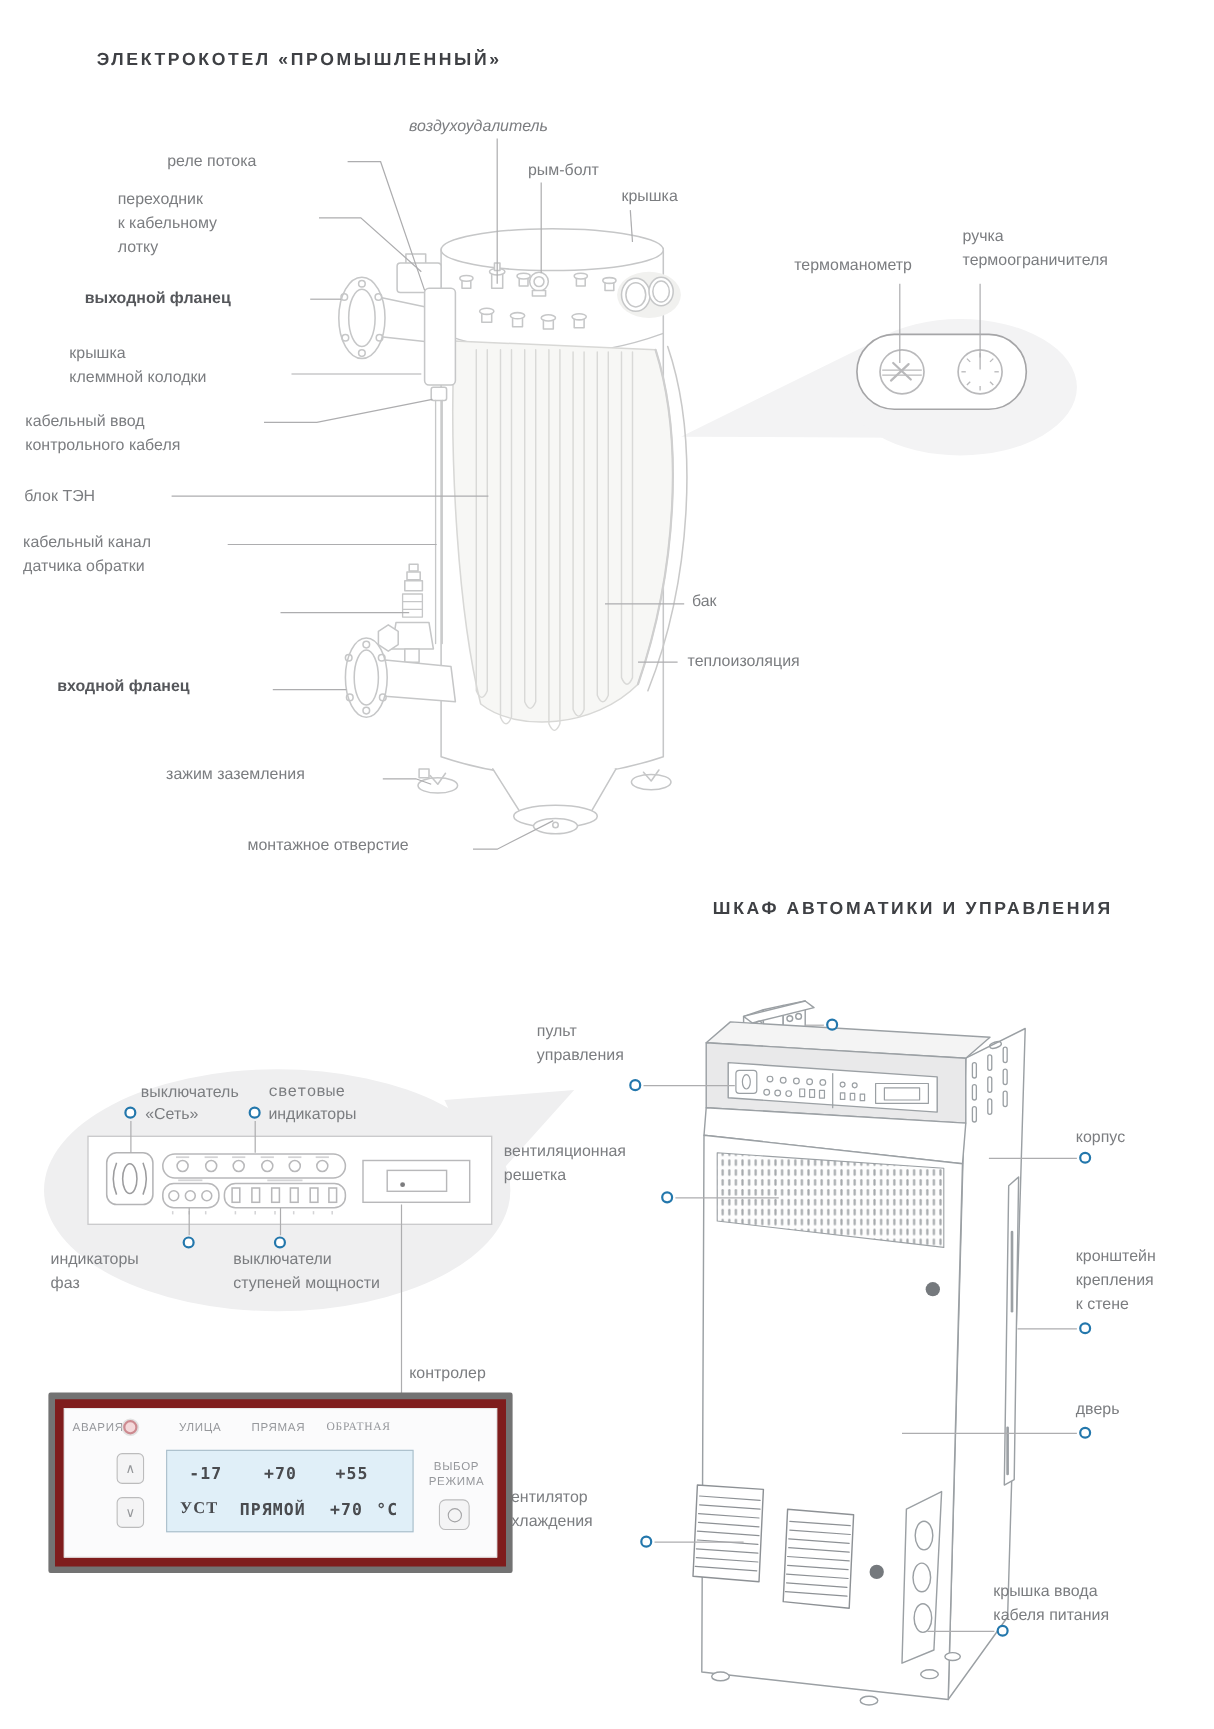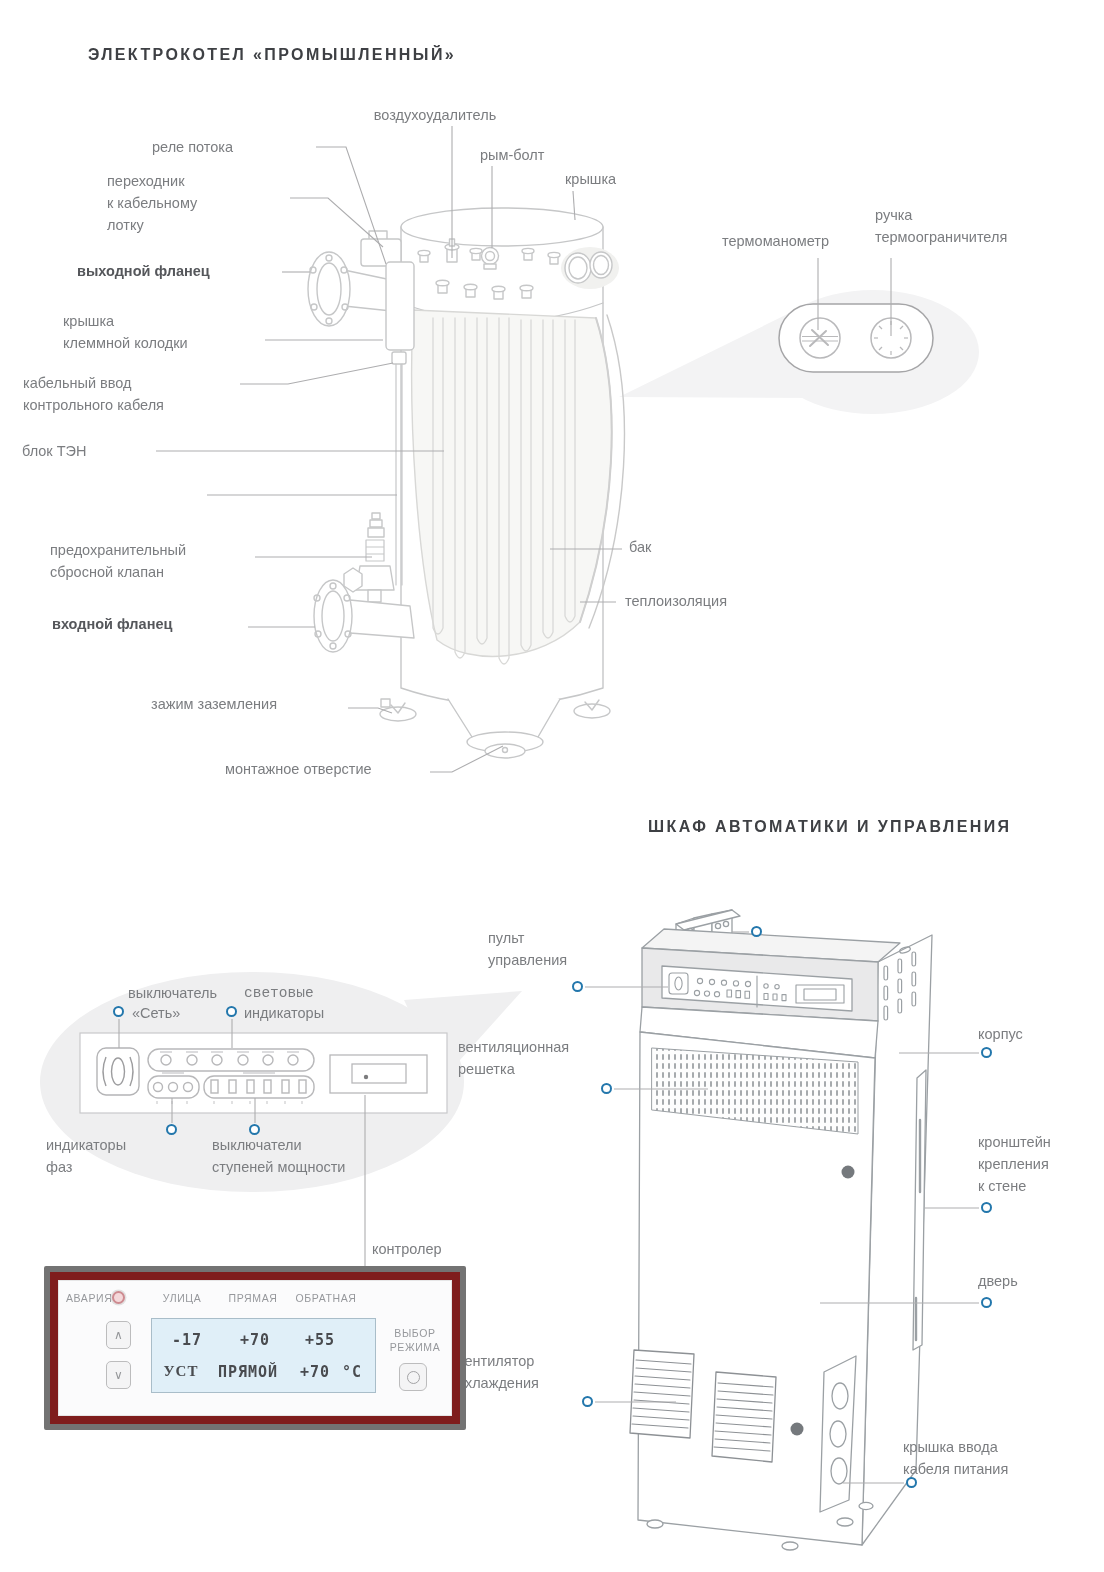--- a/index.html
+++ b/index.html
@@ -1,21 +1,21 @@
 <!DOCTYPE html>
 <html><head>
 <meta charset="utf-8">
 <style>
   html,body{margin:0;padding:0;background:#ffffff;}
   .canvas{position:relative;width:1104px;height:1572px;background:#fff;overflow:hidden;
           font-family:"Liberation Sans",sans-serif;}
   svg.art{position:absolute;left:0;top:0;}
   .lbl{position:absolute;font-size:14.5px;line-height:22px;color:#7b7d80;white-space:pre-line;}
   .lbl.r{}
-  .lbl.c{text-align:center;}
+  .lbl.c{text-align:center;font-style:italic;}
   .lbl.b{font-weight:bold;color:#55575b;}
   .title{position:absolute;font-size:16px;font-weight:bold;letter-spacing:2.4px;color:#3e4044;white-space:nowrap;}
   .marker{position:absolute;width:11px;height:11px;box-sizing:border-box;border:2.5px solid #2377ac;
           border-radius:50%;background:#fff;}
   
   .controller{position:absolute;left:44px;top:1266px;width:410px;height:152px;background:#7f1d1d;
               border:6px solid #737373;border-radius:2px;}
   .controller .inner{position:absolute;left:8px;top:8px;right:8px;bottom:8px;background:#fbfbfc;
               border:1px solid #e6e6e7;}
   .small-cap{position:absolute;font-size:10.5px;letter-spacing:.6px;color:#96989c;white-space:pre-line;}
@@ -432,22 +432,22 @@
 <div class="lbl r" style="right:792px;top:136px;width:160px;">реле потока</div>
 <div class="lbl r" style="right:817px;top:170px;width:180px;">переходник
 к кабельному
 лотку</div>
 <div class="lbl r b" style="right:827px;top:260px;width:200px;">выходной фланец</div>
 <div class="lbl r" style="right:841px;top:310px;width:200px;">крышка
 клеммной колодки</div>
 <div class="lbl r" style="right:871px;top:372px;width:210px;">кабельный ввод
 контрольного кабеля</div>
 <div class="lbl r" style="right:952px;top:440px;width:130px;">блок ТЭН</div>
-<div class="lbl r" style="right:854px;top:539px;width:200px;">предохранительный
-сбросной клапан</div>
+<div class="lbl r" style="right:903px;top:482px;width:180px;">кабельный канал
+датчика обратки</div>
 <div class="lbl r b" style="right:862px;top:613px;width:190px;">входной фланец</div>
 <div class="lbl r" style="right:763px;top:693px;width:190px;">зажим заземления</div>
 <div class="lbl r" style="right:679px;top:758px;width:200px;">монтажное отверстие</div>
 <div class="lbl" style="left:480px;top:144px;">рым-болт</div>
 <div class="lbl" style="left:565px;top:168px;">крышка</div>
 <div class="lbl" style="left:629px;top:536px;">бак</div>
 <div class="lbl" style="left:625px;top:590px;">теплоизоляция</div>
 <div class="lbl" style="left:722px;top:230px;">термоманометр</div>
 <div class="lbl" style="left:875px;top:204px;">ручка
 термоограничителя</div>
@@ -488,21 +488,21 @@
 <span class="marker" style="left:981px;top:1297px;"></span>
 <span class="marker" style="left:582px;top:1396px;"></span>
 <span class="marker" style="left:906px;top:1477px;"></span>
 
 <div class="controller">
   <div class="inner"></div>
   <div class="small-cap" style="left:16px;top:20px;">АВАРИЯ</div>
   <span class="led"></span>
   <div class="small-cap" style="left:132px;top:20px;transform:translateX(-50%);">УЛИЦА</div>
   <div class="small-cap" style="left:203px;top:20px;transform:translateX(-50%);">ПРЯМАЯ</div>
-  <div class="small-cap" style="left:276px;top:20px;transform:translateX(-50%);">ОБРАТНАЯ</div>
+  <div class="small-cap" style="left:276px;top:20px;transform:translateX(-50%);font-family:Liberation Serif, serif;">ОБРАТНАЯ</div>
 
   <div class="btn" style="left:56px;top:49px;">
         <span>∧</span>
       </div>
   <div class="btn" style="left:56px;top:89px;">
         <span>∨</span>
       </div>
 
   <div class="lcd">
     <span style="left:35px;top:12px;">-17</span>

